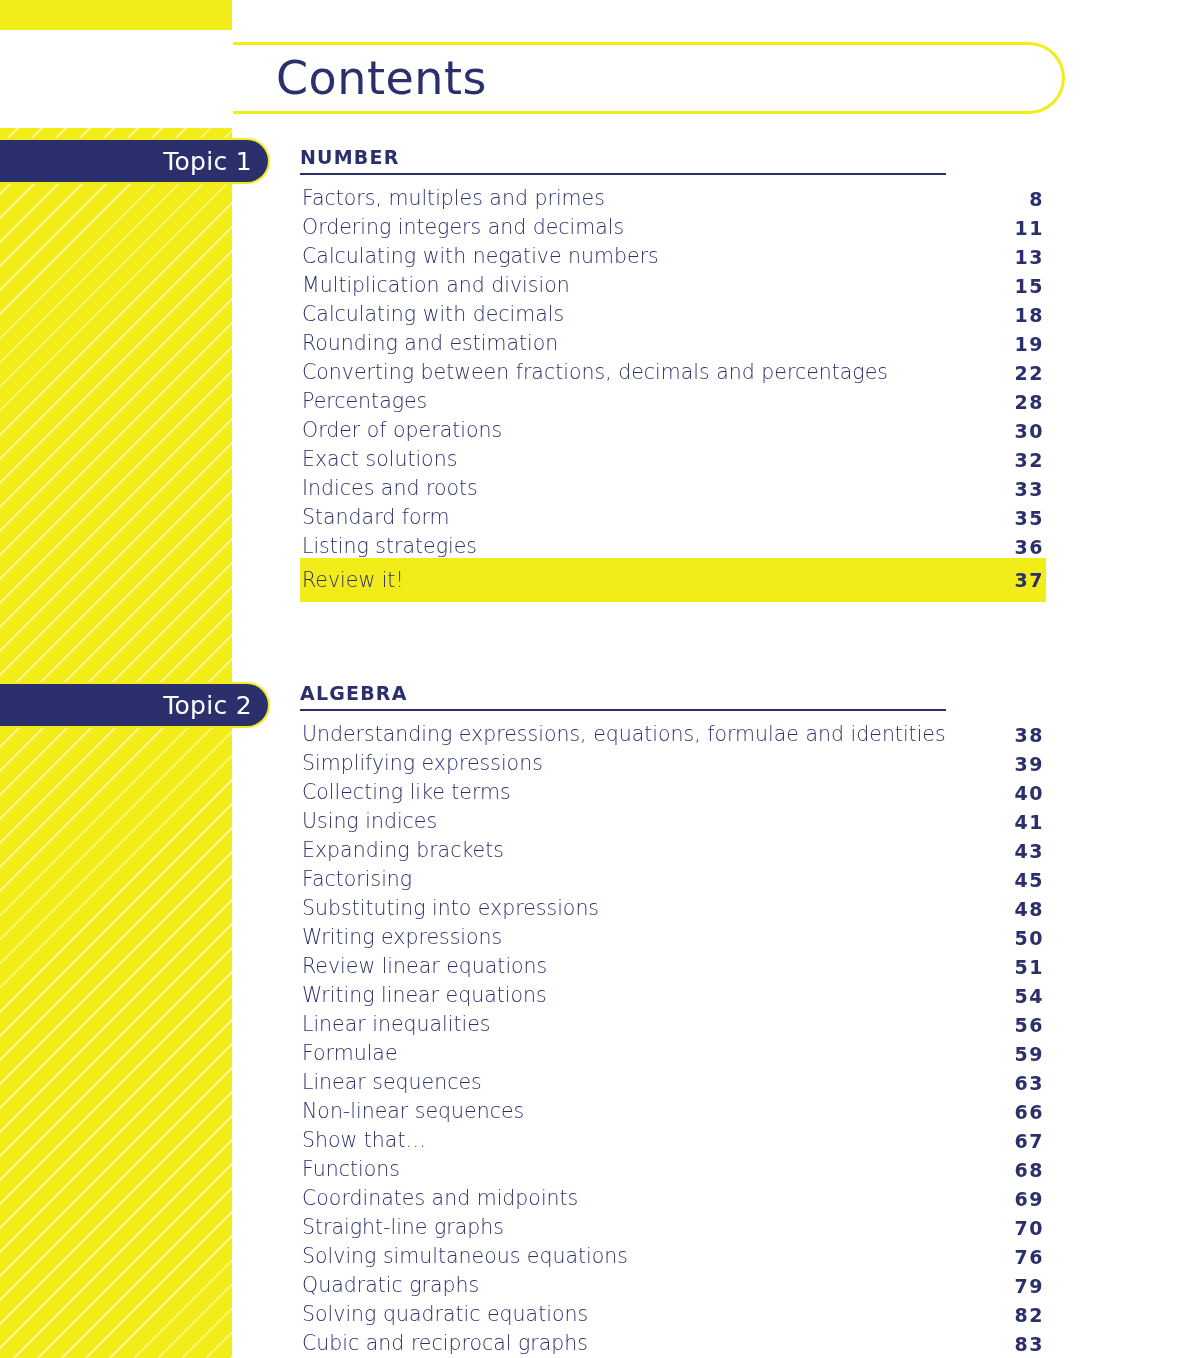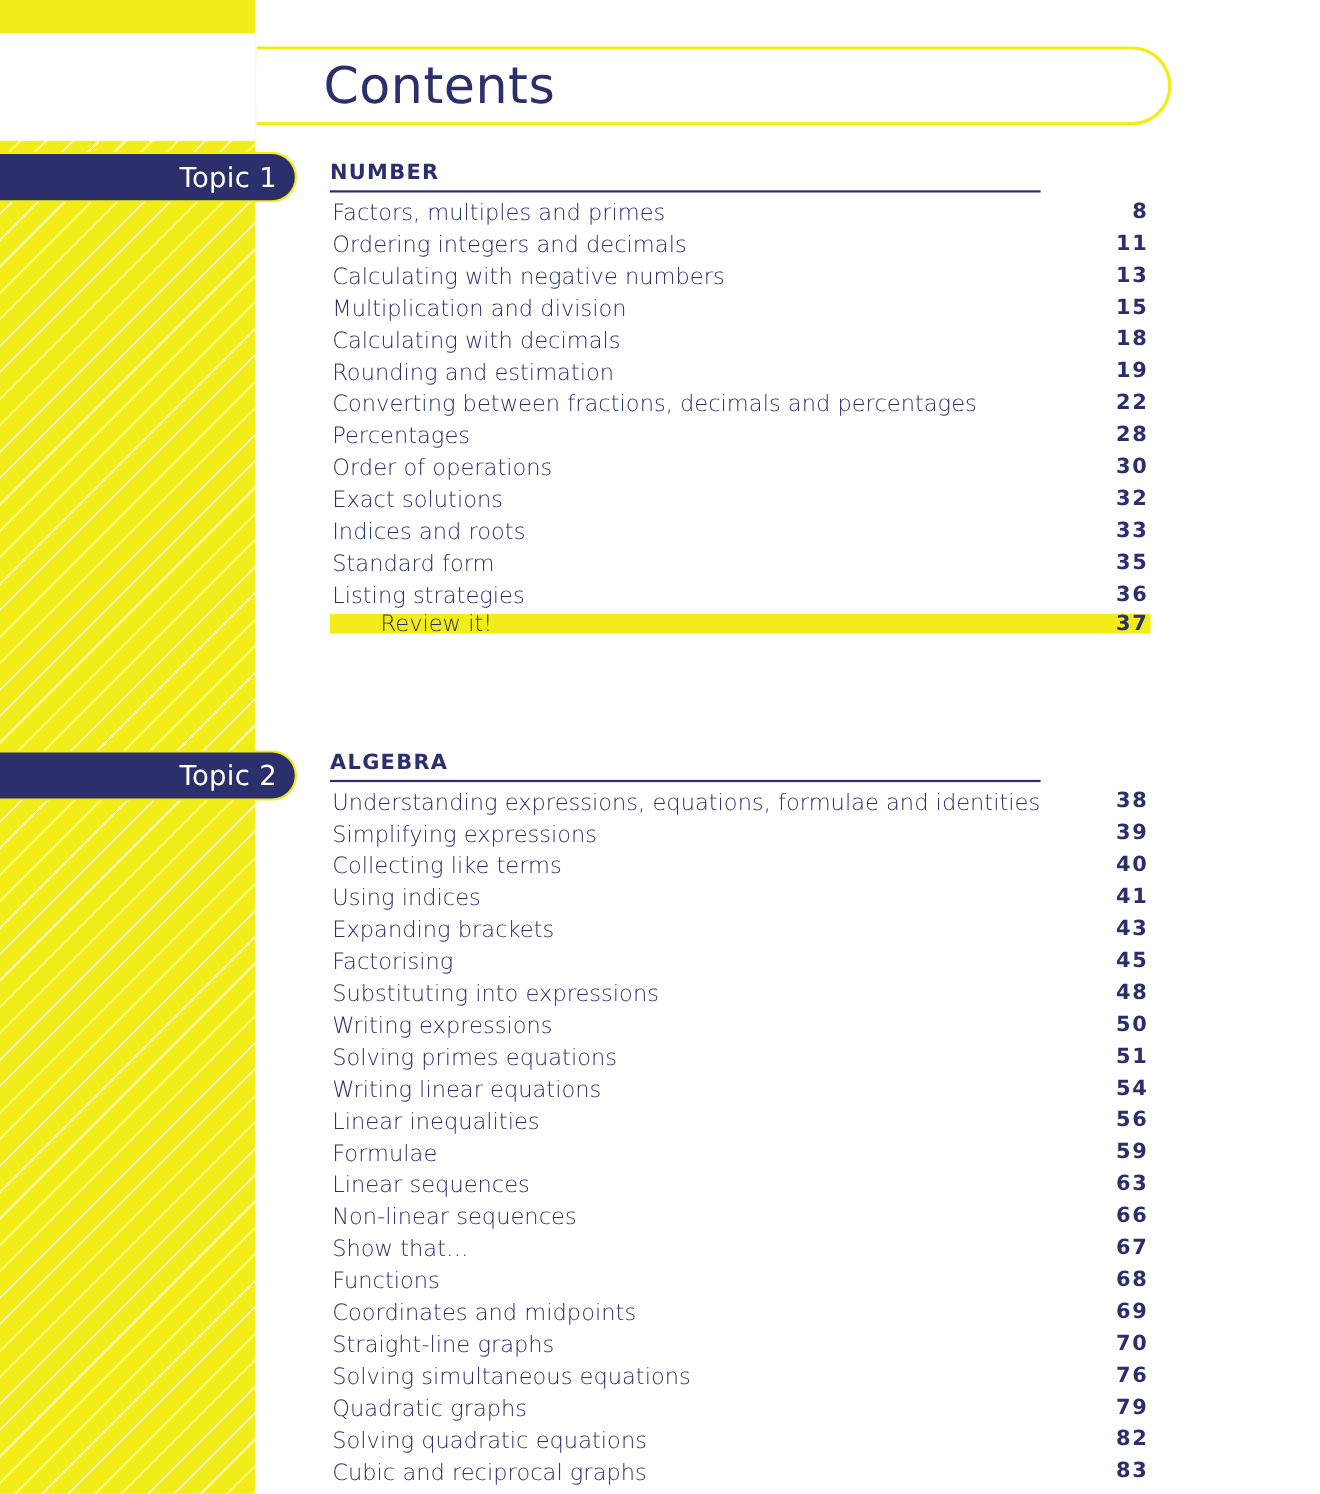--- a/index.html
+++ b/index.html
@@ -57,21 +57,21 @@
     height: 72px;
     border: 3px solid #f2ec18;
     border-left: none;
     border-top-right-radius: 40px;
     border-bottom-right-radius: 40px;
     box-sizing: border-box;
     background: #ffffff;
   }
   .title-text {
     position: absolute;
-    left: 294px;
+    left: 276px;
     top: 55px;
     font-size: 46px;
     color: #2b2f6b;
     font-family: "DejaVu Sans", sans-serif;
     font-weight: 400;
     letter-spacing: 0.5px;
     line-height: 1;
   }
 
   
@@ -116,21 +116,21 @@
     color: #2b2f6b;
     letter-spacing: 1.2px;
     font-family: "DejaVu Sans", sans-serif;
     padding-bottom: 5px;
     border-bottom: 2.5px solid #2b2f6b;
     width: 646px;
   }
 
   .toc-row {
     display: flex;
-    align-items: flex-start;
+    align-items: flex-end;
     height: 29px;
   }
   .toc-row .label {
     font-size: 20.5px;
     color: #2b2f6b;
     font-family: "DejaVu Sans", sans-serif;
     font-weight: 300;
     white-space: nowrap;
     flex: 0 0 auto;
     padding-left: 2px;
@@ -143,23 +143,22 @@
     font-weight: bold;
     color: #2b2f6b;
     font-family: "DejaVu Sans", sans-serif;
     letter-spacing: 1.5px;
     flex: 0 0 60px;
     text-align: right;
     padding-right: 2px;
   }
   .toc-row.review {
     background: #f2ec18;
-    height: 18px;
+    height: 44px;
     align-items: center;
-    padding-left: 44px;
   }
   .rows-wrap {
     padding-top: 6px;
   }
 </style>
 </head>
 <body>
 
 <div class="left-band">
   <div class="hatch"></div>
@@ -287,21 +286,21 @@
           <span class="label">Substituting into expressions</span>
           <span class="spacer"></span>
           <span class="page">48</span>
         </div>
         <div class="toc-row">
           <span class="label">Writing expressions</span>
           <span class="spacer"></span>
           <span class="page">50</span>
         </div>
         <div class="toc-row">
-          <span class="label">Solving primes equations</span>
+          <span class="label">Review linear equations</span>
           <span class="spacer"></span>
           <span class="page">51</span>
         </div>
         <div class="toc-row">
           <span class="label">Writing linear equations</span>
           <span class="spacer"></span>
           <span class="page">54</span>
         </div>
         <div class="toc-row">
           <span class="label">Linear inequalities</span>

